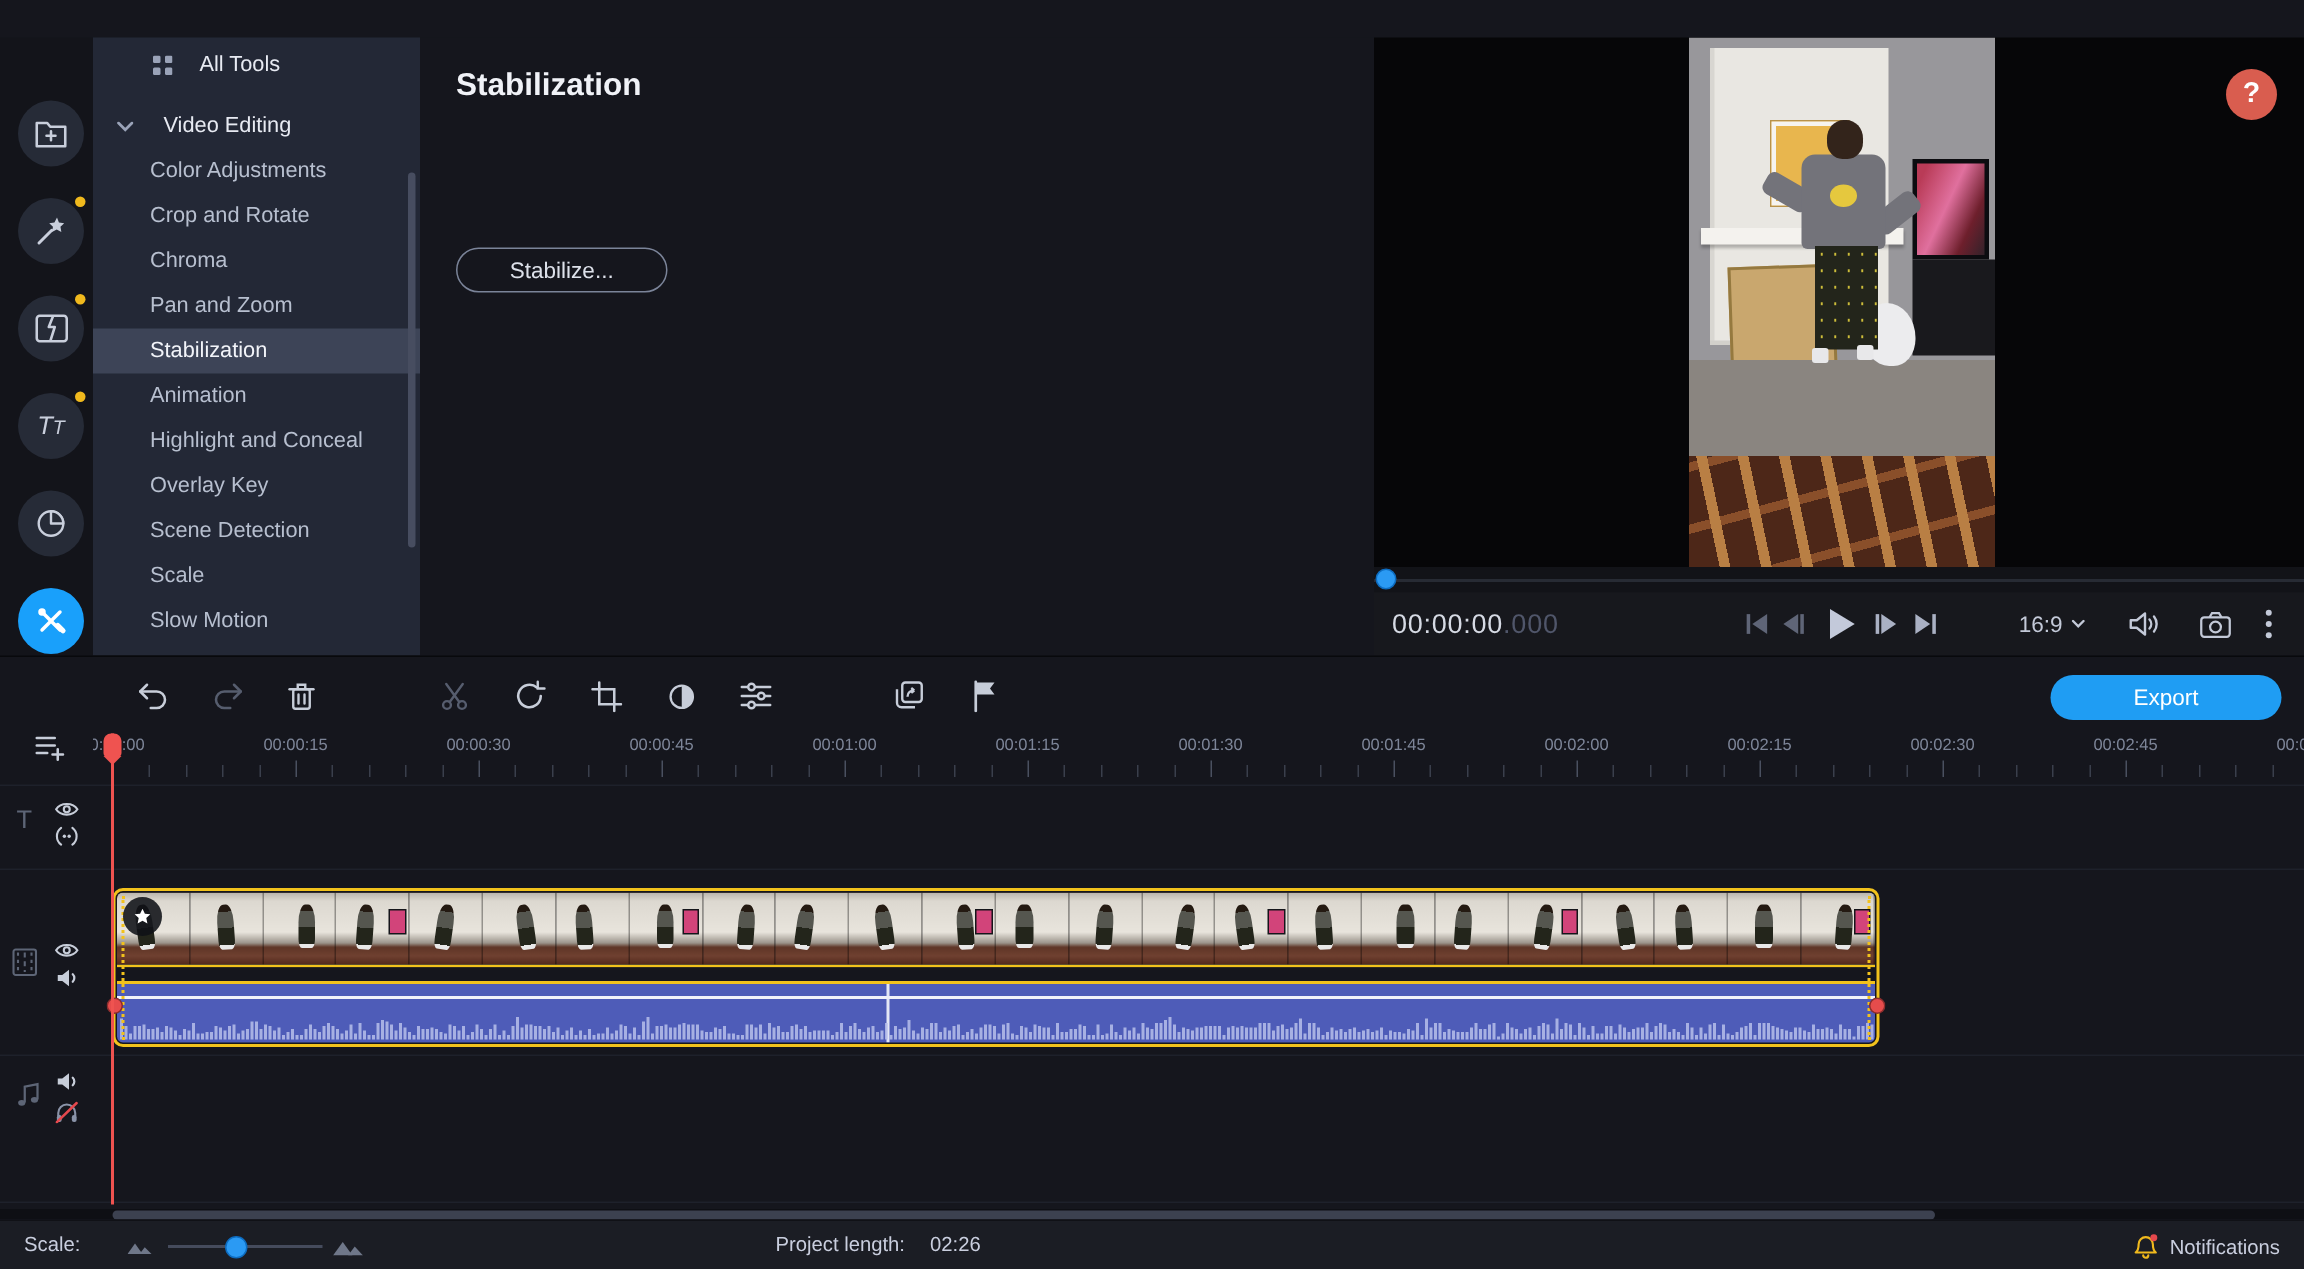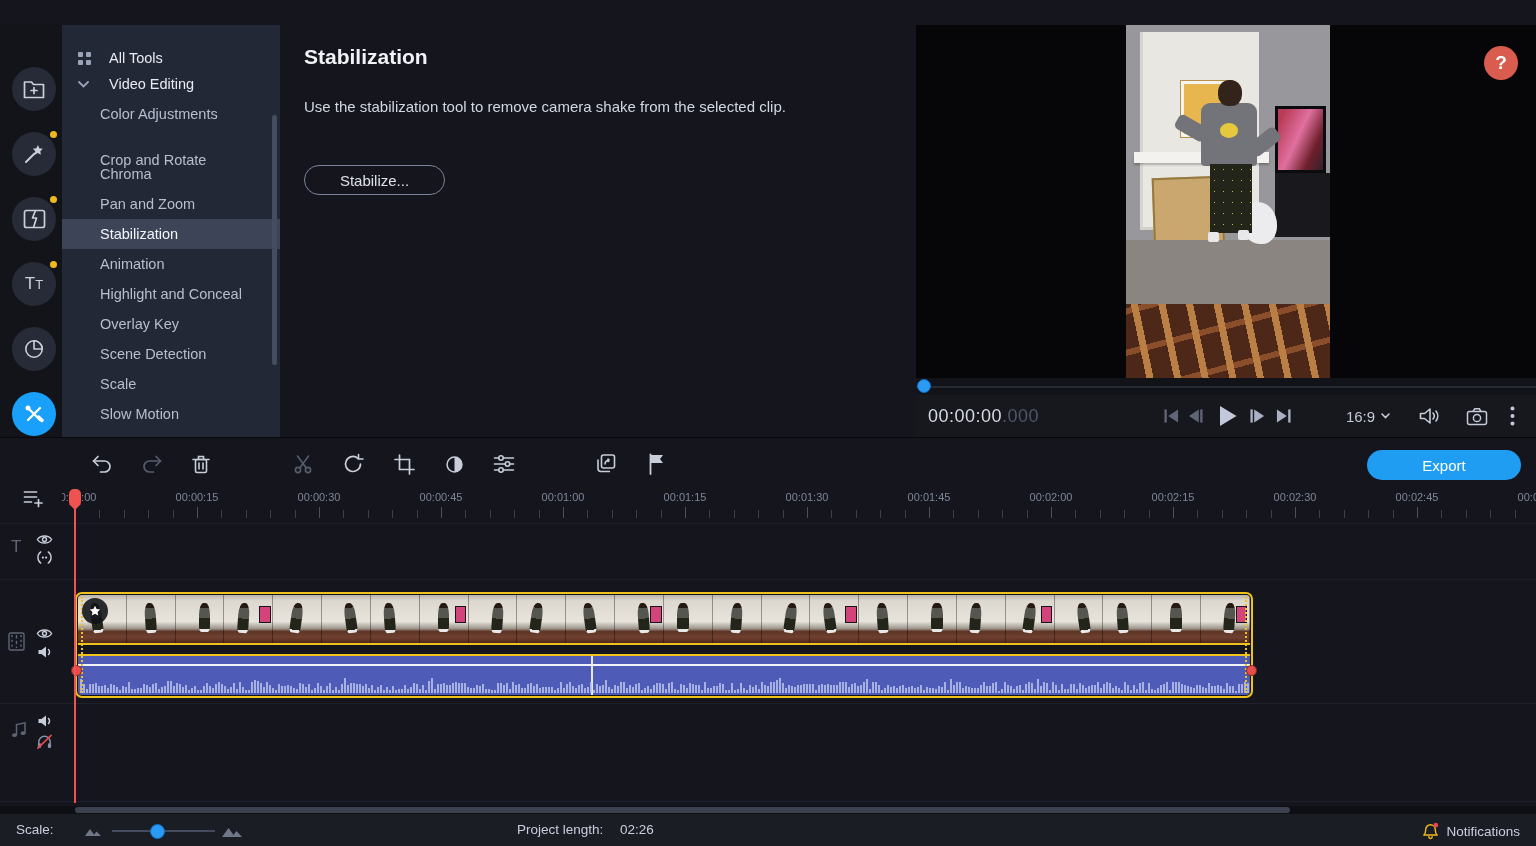--- a/index.html
+++ b/index.html
@@ -160,21 +160,21 @@
         <span>
           <svg width="23" height="20" viewBox="0 0 23 20">
             <g stroke="currentColor" stroke-width="1.7" fill="none" stroke-linejoin="round">
               <rect x="1.5" y="1.5" width="20" height="17" rx="2"></rect>
               <path d="M12.5 1.5 L9.5 9 H13.5 L10.5 18.5"></path>
             </g>
           </svg>
         </span>
         <span class="badge"></span>
       </div>
-      <div class="rail-btn" style="top: 237px;">
+      <div class="rail-btn" style="top: 237px; font-style: italic;">
         <span><span class="tt">T<span style="font-size:13px;">T</span></span></span>
         <span class="badge"></span>
       </div>
       <div class="rail-btn" style="top: 302px;">
         <span>
           <svg width="22" height="22" viewBox="0 0 22 22">
             <circle cx="11" cy="11" r="8.2" stroke="currentColor" stroke-width="1.6" fill="none"></circle>
             <path d="M11 2.8 A8.2 8.2 0 0 1 19.2 11 L11 11 Z" fill="#262b37" stroke="currentColor" stroke-width="1.6" stroke-linejoin="round"></path>
           </svg>
         </span>
@@ -187,21 +187,21 @@
               <path d="M17 5 L5 17"></path>
             </g>
             <circle cx="5" cy="5" r="2.5" fill="#fff"></circle>
             <path d="M15.5 14 l3.5 3.5" stroke="#fff" stroke-width="3.5" stroke-linecap="round"></path>
           </svg>
         </span>
       </div>
     </div>
 
   <div class="tools-panel">
-    <div class="tp-row" style="top:18px;">
+    <div class="tp-row" style="top:3px;padding-left:24px;">
       <span class="ic">
         <svg width="13" height="13" viewBox="0 0 13 13">
             <g fill="#9aa3b8">
               <rect x="0" y="0" width="5" height="5" rx="1"></rect>
               <rect x="8" y="0" width="5" height="5" rx="1"></rect>
               <rect x="0" y="8" width="5" height="5" rx="1"></rect>
               <rect x="8" y="8" width="5" height="5" rx="1"></rect>
             </g>
           </svg>
       </span>
@@ -210,38 +210,37 @@
     <div class="tp-row" style="top:44px;">
       <span class="ic">
         <svg width="11" height="7" viewBox="0 0 11 7">
             <path d="M1 1 L5.5 5.5 L10 1" stroke="#9aa3b8" stroke-width="1.8" fill="none" stroke-linecap="round"></path>
           </svg>
       </span>
       <span class="lbl" style="margin-left:9px;">Video Editing</span>
     </div>
     <div id="tool-items">
         <div class="tool-item" style="top: 74px;">Color Adjustments</div>
-        <div class="tool-item" style="top: 104px; margin-top: 16px;">Crop and Rotate</div>
+        <div class="tool-item" style="top: 104px;">Crop and Rotate</div>
         <div class="tool-item" style="top: 134px;">Chroma</div>
         <div class="tool-item" style="top: 164px;">Pan and Zoom</div>
         <div class="tool-item selected" style="top: 194px;">Stabilization</div>
         <div class="tool-item" style="top: 224px;">Animation</div>
         <div class="tool-item" style="top: 254px;">Highlight and Conceal</div>
         <div class="tool-item" style="top: 284px;">Overlay Key</div>
         <div class="tool-item" style="top: 314px;">Scene Detection</div>
         <div class="tool-item" style="top: 344px;">Scale</div>
         <div class="tool-item" style="top: 374px;">Slow Motion</div>
       </div>
     <div class="tp-scroll"></div>
   </div>
 
   <div class="content">
     <h1>Stabilization</h1>
     <div class="desc">
-      <div>Use the stabilization tool to remove camera shake from the selected clip.</div>
     </div>
     <button class="stab-btn">Stabilize...</button>
   </div>
 
   <div class="preview">
     <div class="video-area">
       <div class="vf">
         <div class="vf-mantel"></div>
         <div class="vf-shelf"></div>
         <div class="vf-art"></div>

